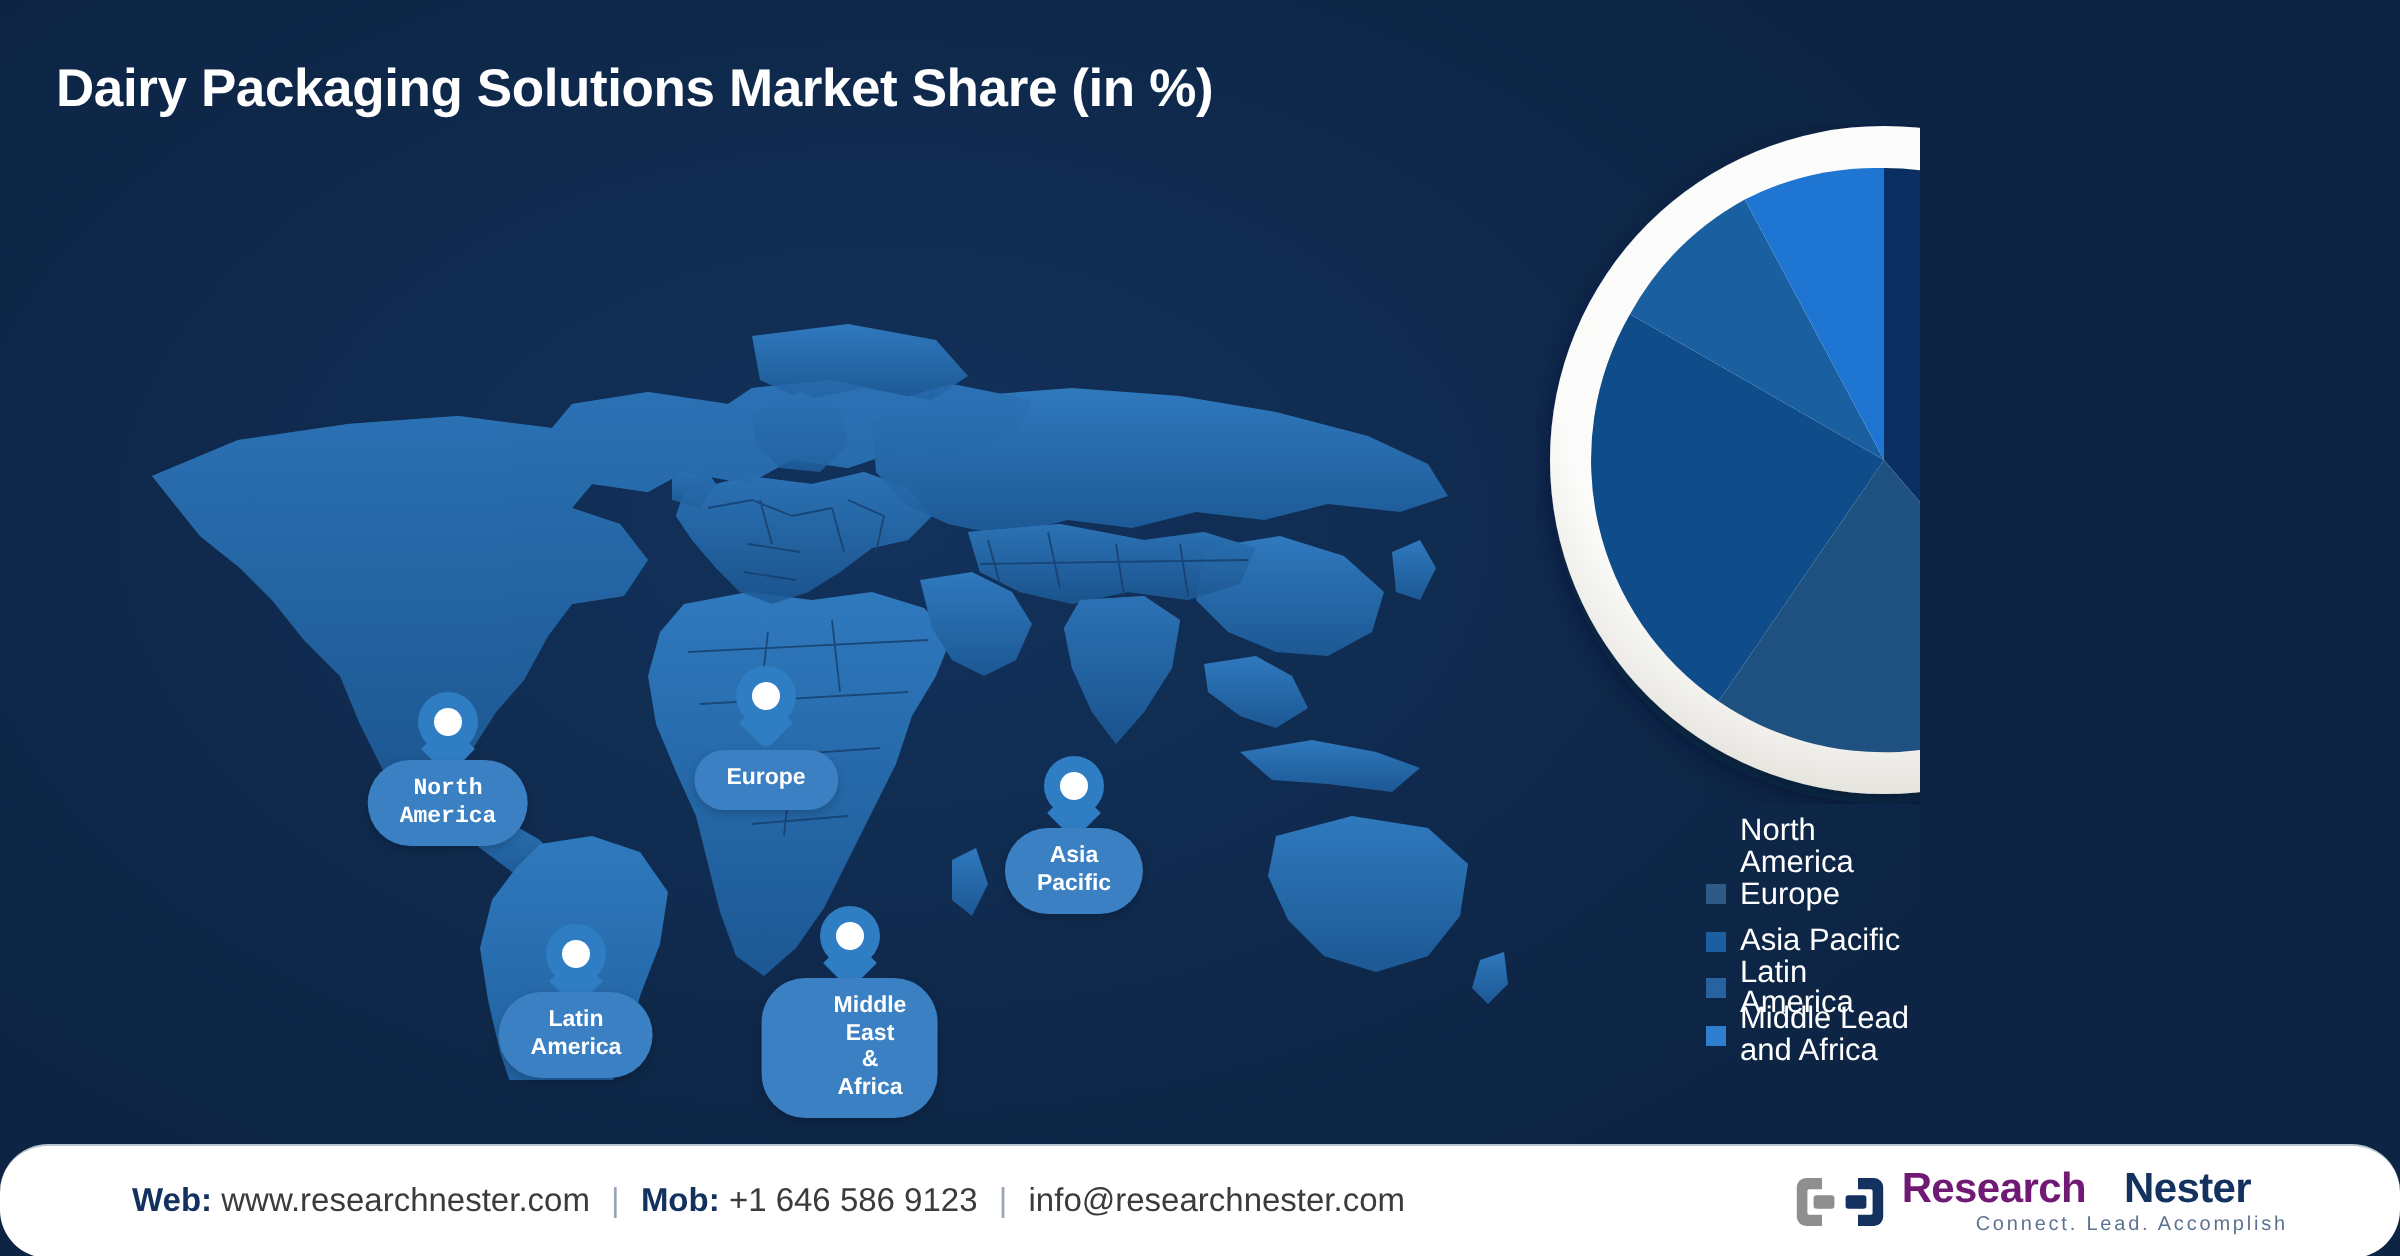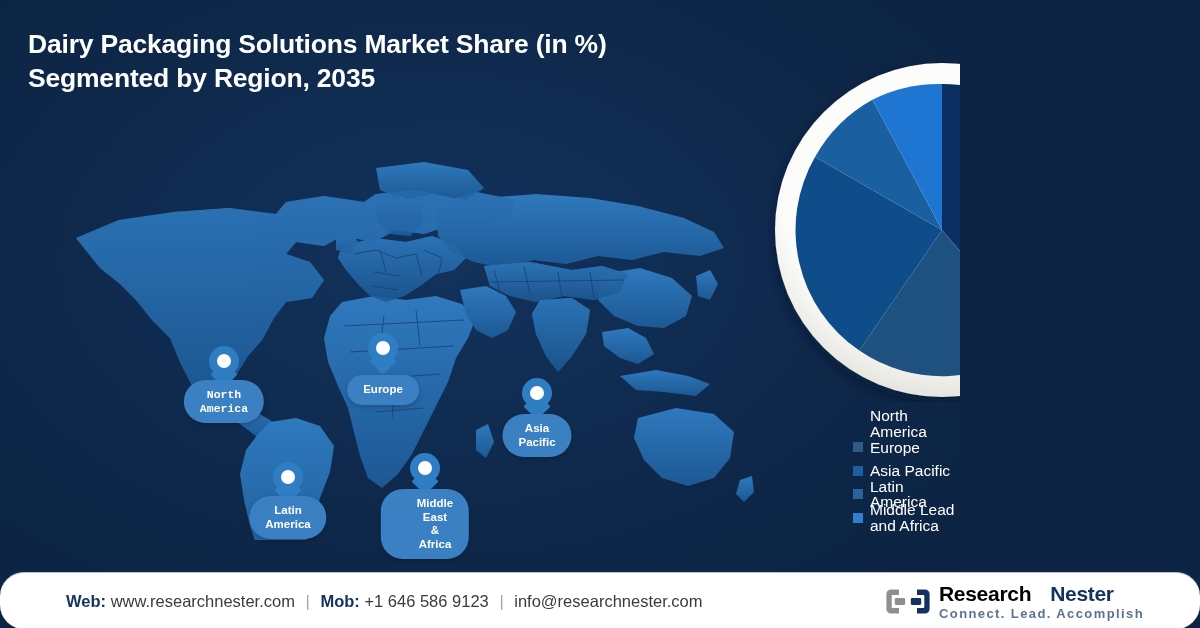--- a/index.html
+++ b/index.html
@@ -94,35 +94,34 @@
     font-size:16.5px;color:#3b3b3b;white-space:nowrap;
   }
   .footer-text b{color:#12315e;}
   .footer-text .sep{color:#9aa4b4;margin:0 6px;font-weight:300;}
 
   .logo{position:absolute;right:56px;top:50%;transform:translateY(-50%);
         display:flex;align-items:center;}
   .logo-mark{width:44px;height:26px;margin-right:9px;flex:0 0 44px;}
   .logo-txt{display:flex;flex-direction:column;line-height:1;}
   .logo-top{font-size:21px;font-weight:bold;letter-spacing:-0.3px;}
-  .logo-top .r{color:#000000;}
+  .logo-top .r{color:#701a75;}
   .logo-top .n{color:#14325f;margin-left:19px;}
-  .logo-sub{font-size:13px;color:#5c7291;letter-spacing:1.4px;
-            font-weight:bold;margin-top:3px;}
+  .logo-sub{font-size:10px;color:#5c7291;letter-spacing:1.4px;
+            font-weight:normal;margin-top:3px;margin-left:37px;}
 </style>
 </head>
 <body>
 
 <div id="stage">
 
   <div class="panel">
 
     <div class="title">
       <span>Dairy Packaging Solutions Market Share (in %)</span>
-      <span class="l2">Segmented by Region, 2035</span>
     </div>
 
     <div class="map-wrap">
       <svg viewBox="0 0 730 390" xmlns="http://www.w3.org/2000/svg">
         <defs>
           <linearGradient id="landg" x1="0" y1="0" x2="0" y2="1">
             <stop offset="0%" stop-color="#2f79bd"></stop>
             <stop offset="100%" stop-color="#1c5894"></stop>
           </linearGradient>
           <linearGradient id="landg2" x1="0" y1="0" x2="0" y2="1">

